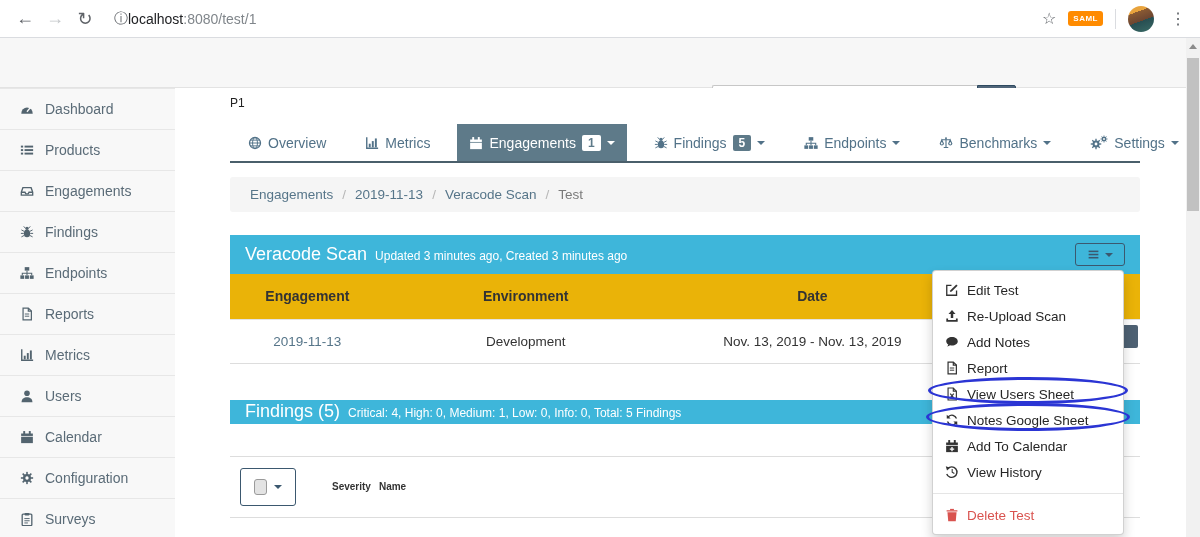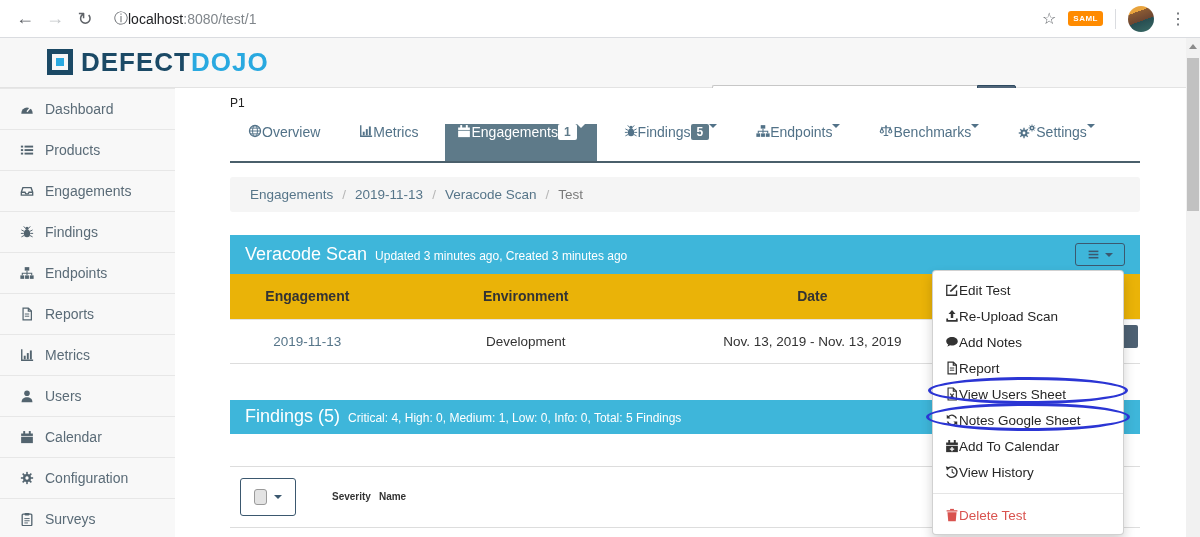--- a/index.html
+++ b/index.html
@@ -62,21 +62,21 @@
   .side-item { height:41px; display:flex; align-items:center; padding-left:20px; gap:11px;
                border-bottom:1px solid #e7e7e7; color:#5a6b77; font-size:14px; cursor:pointer; }
   .side-item .ic { color:#53646f; }
 
   
   .content { position:absolute; top:88px; left:175px; right:0; bottom:0; background:#fff; }
   .inner { margin-left:55px; width:910px; padding-top:8px; position:relative; }
   .page-title { font-size:12px; font-weight:400; color:#222; height:22px; }
 
   .tabs { display:flex; align-items:stretch; margin-top:6px; border-bottom:2px solid #4a5f6b; height:39px; }
-  .tab { display:flex; align-items:flex-start; gap:0; padding:0 12px; margin-right:15px; color:#527288;
+  .tab { display:flex; align-items:center; gap:6px; padding:0 12px; margin-right:15px; color:#527288;
          font-size:14px; cursor:pointer; white-space:nowrap; }
   .tab:first-child { margin-left:6px; }
   .tab.active { background:#5e7a89; color:#fff; margin-right:15px; }
   .tab-badge { font-size:12px; font-weight:bold; padding:2px 6px; border-radius:2px; line-height:1; }
   .tab .tab-badge { background:#5e7a89; color:#fff; }
   .tab.active .tab-badge { background:#fff; color:#5e7a89; }
   .gears { position:relative; width:18px; height:15px; display:inline-block; flex:none; }
   .gears .g1 { width:12px; height:12px; position:absolute; left:0; bottom:0; }
   .gears .g2 { width:8px; height:8px; position:absolute; right:0; top:0; }
 
@@ -97,40 +97,40 @@
   .menu-btn .ic { width:13px; height:13px; }
 
   table.etable { width:100%; border-collapse:collapse; }
   table.etable th { height:45px; background:#eab308; font-size:14px; font-weight:bold; color:#333;
                     text-align:center; border-bottom:1px solid #e3e3e3; }
   table.etable td { height:44px; text-align:center; font-size:13.5px; color:#333;
                     border-bottom:1px solid #ddd; background:#fff; }
   td .row-link { color:#567589; cursor:pointer; }
 
   .panel-findings { margin-top:34px; }
-  .panel-hd.findings { height:34px;margin-top:36px; }
+  .panel-hd.findings { height:24px;margin-top:36px; }
   .f-empty { height:32px; background:#fff; }
   .f-row { border-top:1px solid #ddd; height:61px; display:flex; align-items:center; padding-left:10px; }
   .f-bottom { border-top:1px solid #ddd; height:6px; }
   .selall-btn { width:56px; height:38px; border:1px solid #3b586f; border-radius:3px; background:#fff;
                 display:flex; align-items:center; justify-content:center; gap:7px; cursor:pointer; color:#3b586f; }
   .selall-cb { width:13px; height:16px; background:#e3e3e3; border:1px solid #9a9a9a; border-radius:3px; }
   .f-col { font-size:10px; font-weight:bold; color:#333; }
   .f-col.sev { margin-left:36px; }
   .f-col.nm { margin-left:8px; }
 
   
   .row-badge { position:absolute; left:1104px; top:325px; width:34px; height:23px; background:#4e6173;
                border-radius:2px; z-index:5; }
 
   
   .dropdown { position:absolute; left:932px; top:270px; width:192px; background:#fff;
               border:1px solid rgba(0,0,0,.18); border-radius:4px; box-shadow:0 6px 12px rgba(0,0,0,.18);
               padding:6px 0; z-index:30; }
-  .mi { display:flex; align-items:center; height:26px; padding:0 12px; font-size:13.5px;
+  .mi { display:flex; align-items:center; height:26px; padding:0 12px; gap:8px; font-size:13.5px;
         color:#262626; cursor:pointer; white-space:nowrap; }
   .mi .ic { width:14px; height:14px; color:#333; }
   .mi.danger, .mi.danger .ic { color:#d9534f; }
   .mdiv { border-top:1px solid #e5e5e5; margin:8px 0; }
 
   
   .ellipse { position:absolute; border:3px solid #2b35d4; border-radius:50%; z-index:40; pointer-events:none; }
   .ellipse.e1 { left:928px; top:377px; width:200px; height:27px; }
   .ellipse.e2 { left:926px; top:403px; width:204px; height:28px; }
 
@@ -293,28 +293,20 @@
     <div class="bb-right">
       <span class="bb-star">☆</span>
       <span class="saml-badge">SAML</span>
       <div class="bb-sep"></div>
       <div class="bb-avatar"></div>
       <span class="bb-dots">⋮</span>
     </div>
   </div>
 
   <div class="app-header">
-    <div class="logo">
-      <div class="logo-mark">
-          <div class="dot"></div>
-        </div>
-      <div class="logo-text">
-        <span class="dk">DEFECT</span><span class="lt">DOJO</span>
-      </div>
-    </div>
     <div class="search-wrap">
       <input class="search-input" placeholder="Search..." style="">
       <div class="search-btn">
         <svg class="ic">
             <use href="#i-mag"></use>
           </svg>
       </div>
     </div>
     <div class="notif-group">
       <svg class="ic">

